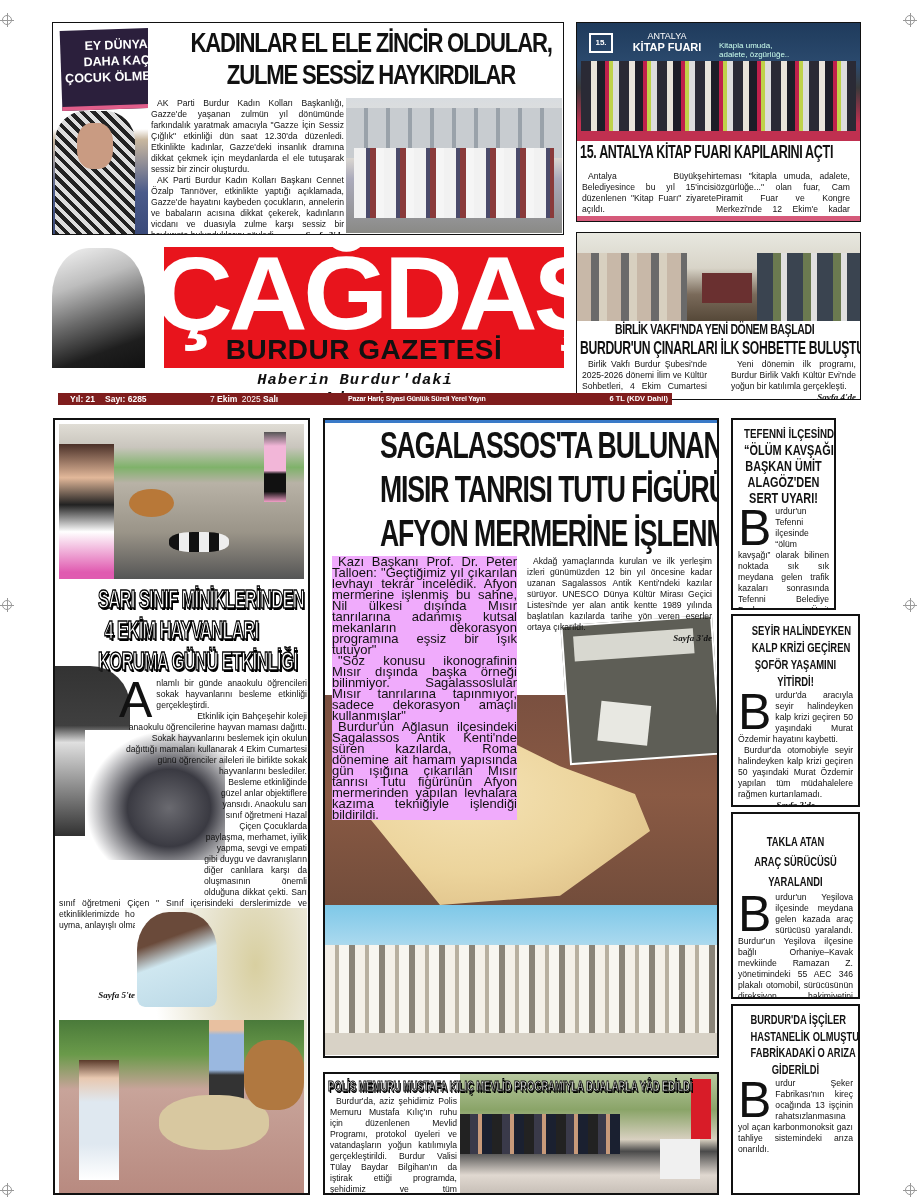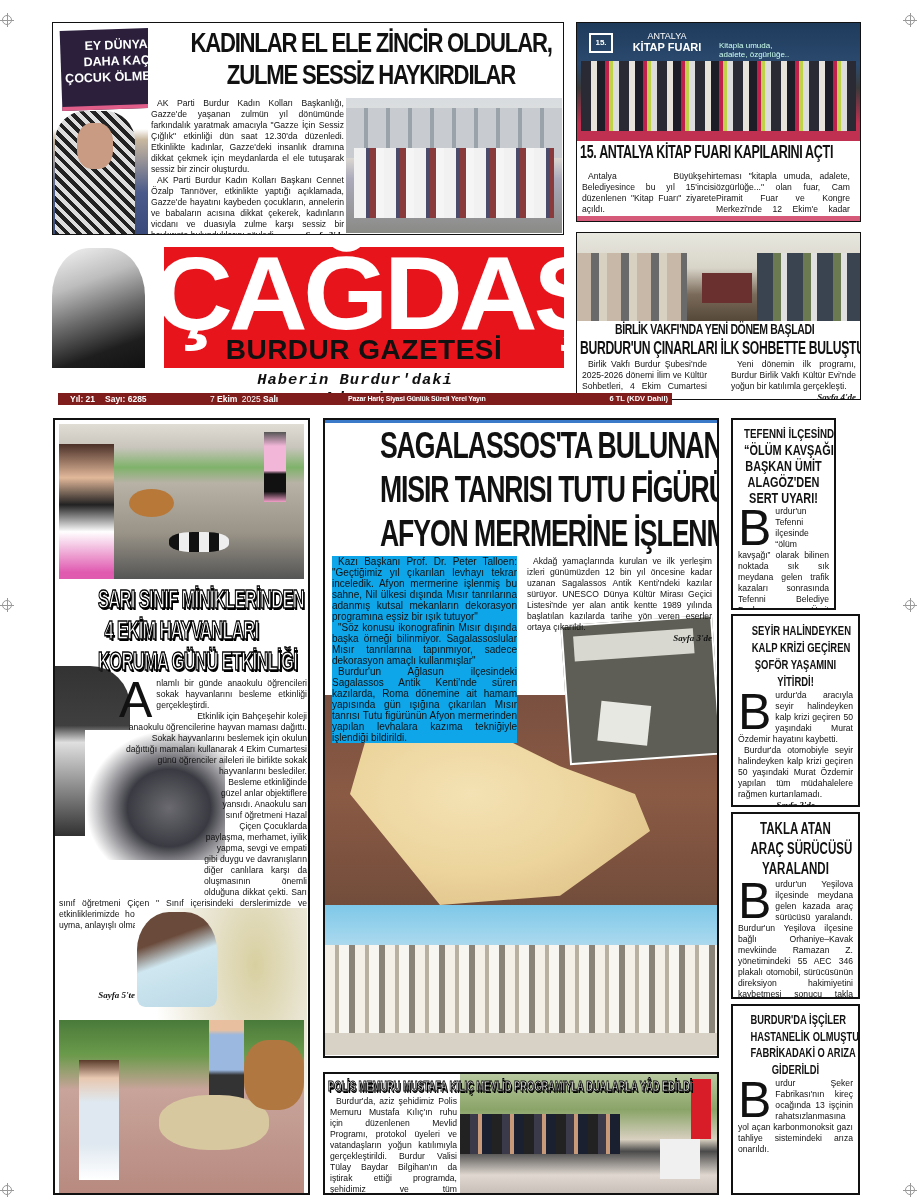--- a/index.html
+++ b/index.html
@@ -159,21 +159,21 @@
   </div>
   <div class="photo" style="left:240px;top:200px;width:152px;height:140px;background:#5e5e56;transform:rotate(-4deg);border:2px solid #fff">
     <div style="position:absolute;left:30px;top:80px;width:50px;height:40px;background:#e8e8e2;transform:rotate(10deg)"></div>
     <div style="position:absolute;left:10px;top:10px;width:120px;height:25px;background:#d8d8d0"></div>
   </div>
   <div class="photo" style="left:0;top:485px;width:392px;height:150px;background:linear-gradient(180deg,#7ec8e8 0%,#a8d8ee 25%,#e6e0d4 40%,#dcd6ca 100%)">
     <div style="position:absolute;left:0;top:40px;width:392px;height:90px;background:repeating-linear-gradient(90deg,#f4f0e8 0 10px,#b8b0a0 10px 14px,#f8f6f0 14px 24px,#8a8478 24px 30px)"></div>
     <div style="position:absolute;left:0;top:128px;width:392px;height:22px;background:#d8d2c6"></div>
   </div>
   <div style="position:absolute;left:7px;top:136px;width:380px;display:flex;gap:10px">
-    <div class="body" style="width:186px;font-size:10px;line-height:11px;background:#0ea5e9">
+    <div class="body" style="width:186px;font-size:13px;line-height:11px;background:#f0abfc">
       <p>Kazı Başkanı Prof. Dr. Peter Talloen: "Geçtiğimiz yıl çıkarılan levhayı tekrar inceledik. Afyon mermerine işlenmiş bu sahne, Nil ülkesi dışında Mısır tanrılarına adanmış kutsal mekanların dekorasyon programına eşsiz bir ışık tutuyor"</p>
       <p>"Söz konusu ikonografinin Mısır dışında başka örneği bilinmiyor. Sagalassoslular Mısır tanrılarına tapınmıyor, sadece dekorasyon amaçlı kullanmışlar"</p>
       <p>Burdur'un Ağlasun ilçesindeki Sagalassos Antik Kenti'nde süren kazılarda, Roma dönemine ait hamam yapısında gün ışığına çıkarılan Mısır tanrısı Tutu figürünün Afyon mermerinden yapılan levhalara kazıma tekniğiyle işlendiği bildirildi.</p>
     </div>
     <div class="body" style="width:186px;font-size:8.6px;line-height:11px">
       <p>Akdağ yamaçlarında kurulan ve ilk yerleşim izleri günümüzden 12 bin yıl öncesine kadar uzanan Sagalassos Antik Kenti'ndeki kazılar sürüyor. UNESCO Dünya Kültür Mirası Geçici Listesi'nde yer alan antik kentte 1989 yılında başlatılan kazılarda tarihe yön veren eserler ortaya çıkarıldı.</p>
       <div class="sayfa">Sayfa 3'de</div>
     </div>
   </div>
 </div>
@@ -215,21 +215,21 @@
   </div>
   <div class="body" style="padding:0 5px;font-size:8.6px;line-height:11px">
     <span class="drop">B</span>
     <p style="text-indent:0">urdur'da aracıyla seyir halindeyken kalp krizi geçiren 50 yaşındaki Murat Özdemir hayatını kaybetti.</p>
     <p>Burdur'da otomobiyle seyir halindeyken kalp krizi geçiren 50 yaşındaki Murat Özdemir yapılan tüm müdahalelere rağmen kurtarılamadı.</p>
     <div class="sayfa" style="text-align:center">Sayfa 2'de</div>
   </div>
 </div>
 
 <div class="box" style="left:731px;top:812px;width:129px;height:187px">
-  <div style="text-align:center;font-weight:bold;font-size:16px;line-height:20px;margin-top:5px">
+  <div style="text-align:center;font-weight:bold;font-size:13px;line-height:20px;margin-top:18px">
     <div style="white-space:nowrap;transform:scaleX(0.72)">TAKLA ATAN</div>
     <div style="white-space:nowrap;transform:scaleX(0.72)">ARAÇ SÜRÜCÜSÜ</div>
     <div style="white-space:nowrap;transform:scaleX(0.72)">YARALANDI</div>
   </div>
   <div class="body" style="padding:0 5px;font-size:8.6px;line-height:11px">
     <span class="drop">B</span>
     <p style="text-indent:0">urdur'un Yeşilova ilçesinde meydana gelen kazada araç sürücüsü yaralandı. Burdur'un Yeşilova ilçesine bağlı Orhaniye–Kavak mevkiinde Ramazan Z. yönetimindeki 55 AEC 346 plakalı otomobil, sürücüsünün direksiyon hakimiyetini kaybetmesi sonucu takla atarak şarampole devrildi.</p>
 
   </div>
 </div>

